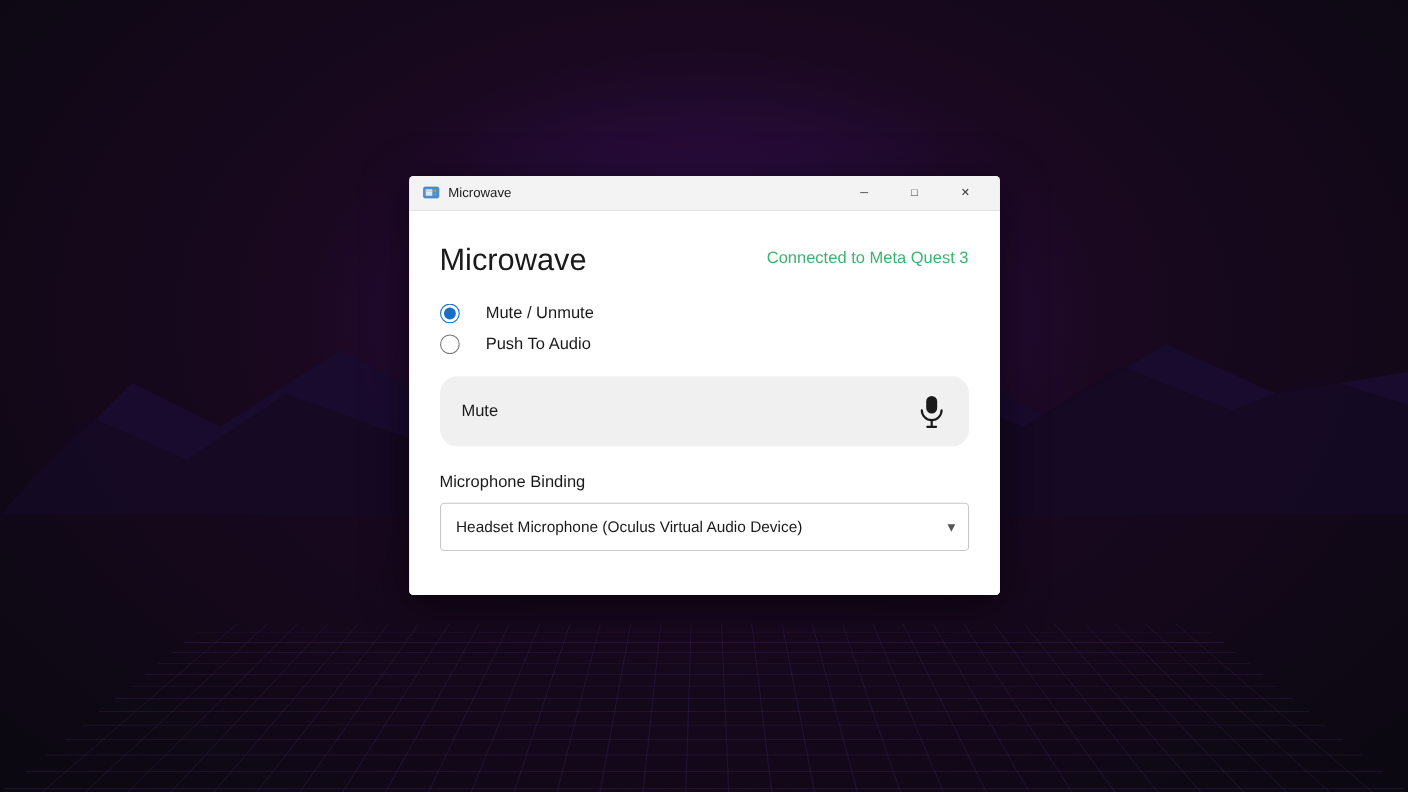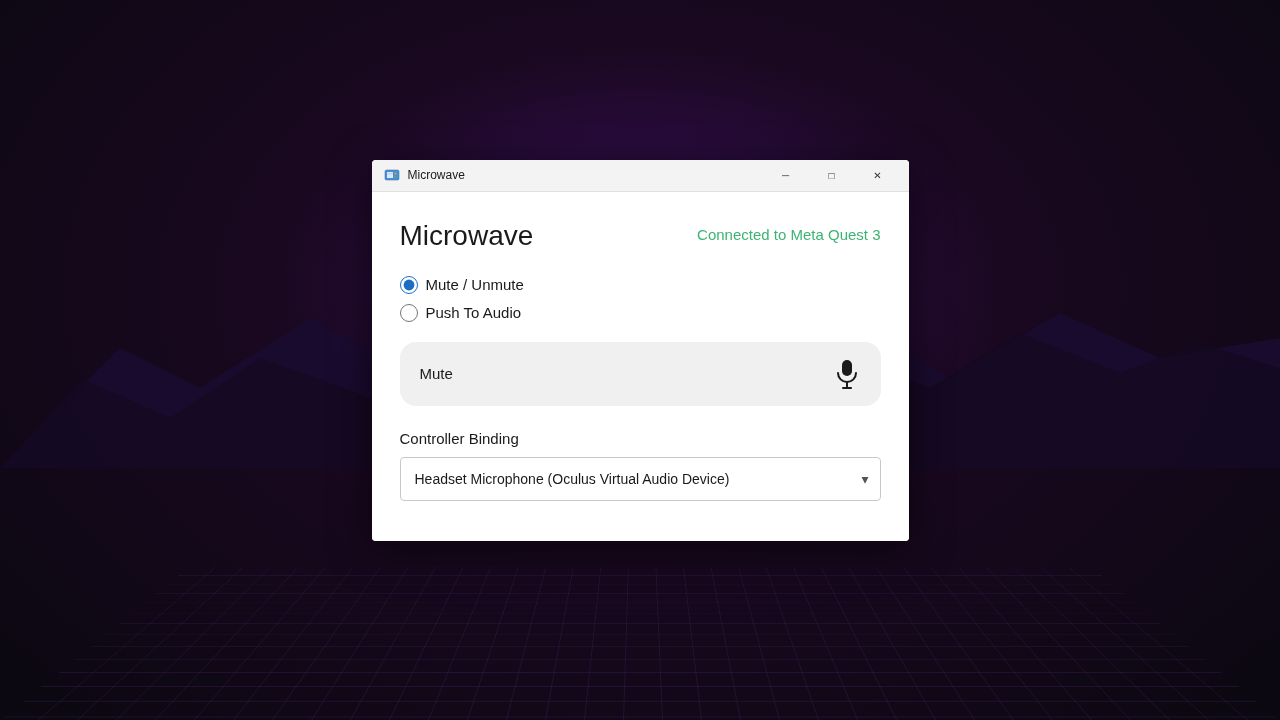--- a/index.html
+++ b/index.html
@@ -145,21 +145,21 @@
     .radio-group {
       display: flex;
       flex-direction: column;
       gap: 10px;
       margin-bottom: 20px;
     }
 
     .radio-option {
       display: flex;
       align-items: center;
-      gap: 8px;
+      gap: 24px;
       cursor: pointer;
     }
 
     .radio-input {
       width: 18px;
       height: 18px;
       cursor: pointer;
       accent-color: #1a6fc4;
     }
 
@@ -327,21 +327,21 @@
         <svg width="24" height="30" viewBox="0 0 24 30" fill="none" xmlns="http://www.w3.org/2000/svg">
           <rect x="7" y="1" width="10" height="16" rx="5" fill="#1a1a1a"></rect>
           <path d="M3 14c0 4.97 4.03 9 9 9s9-4.03 9-9" stroke="#1a1a1a" stroke-width="2" fill="none" stroke-linecap="round"></path>
           <line x1="12" y1="23" x2="12" y2="29" stroke="#1a1a1a" stroke-width="2" stroke-linecap="round"></line>
           <line x1="8" y1="29" x2="16" y2="29" stroke="#1a1a1a" stroke-width="2" stroke-linecap="round"></line>
         </svg>
       </div>
     </div>
 
     <div>
-      <div class="section-label">Controller Binding</div>
+      <div class="section-label">Microphone Binding</div>
     </div>
 
     <div>
       <div class="select-wrapper">
         <select class="microphone-select">
           <option>Headset Microphone (Oculus Virtual Audio Device)</option>
           <option>Default Microphone</option>
           <option>Built-in Microphone</option>
         </select>
         <span class="select-arrow">▾</span>

